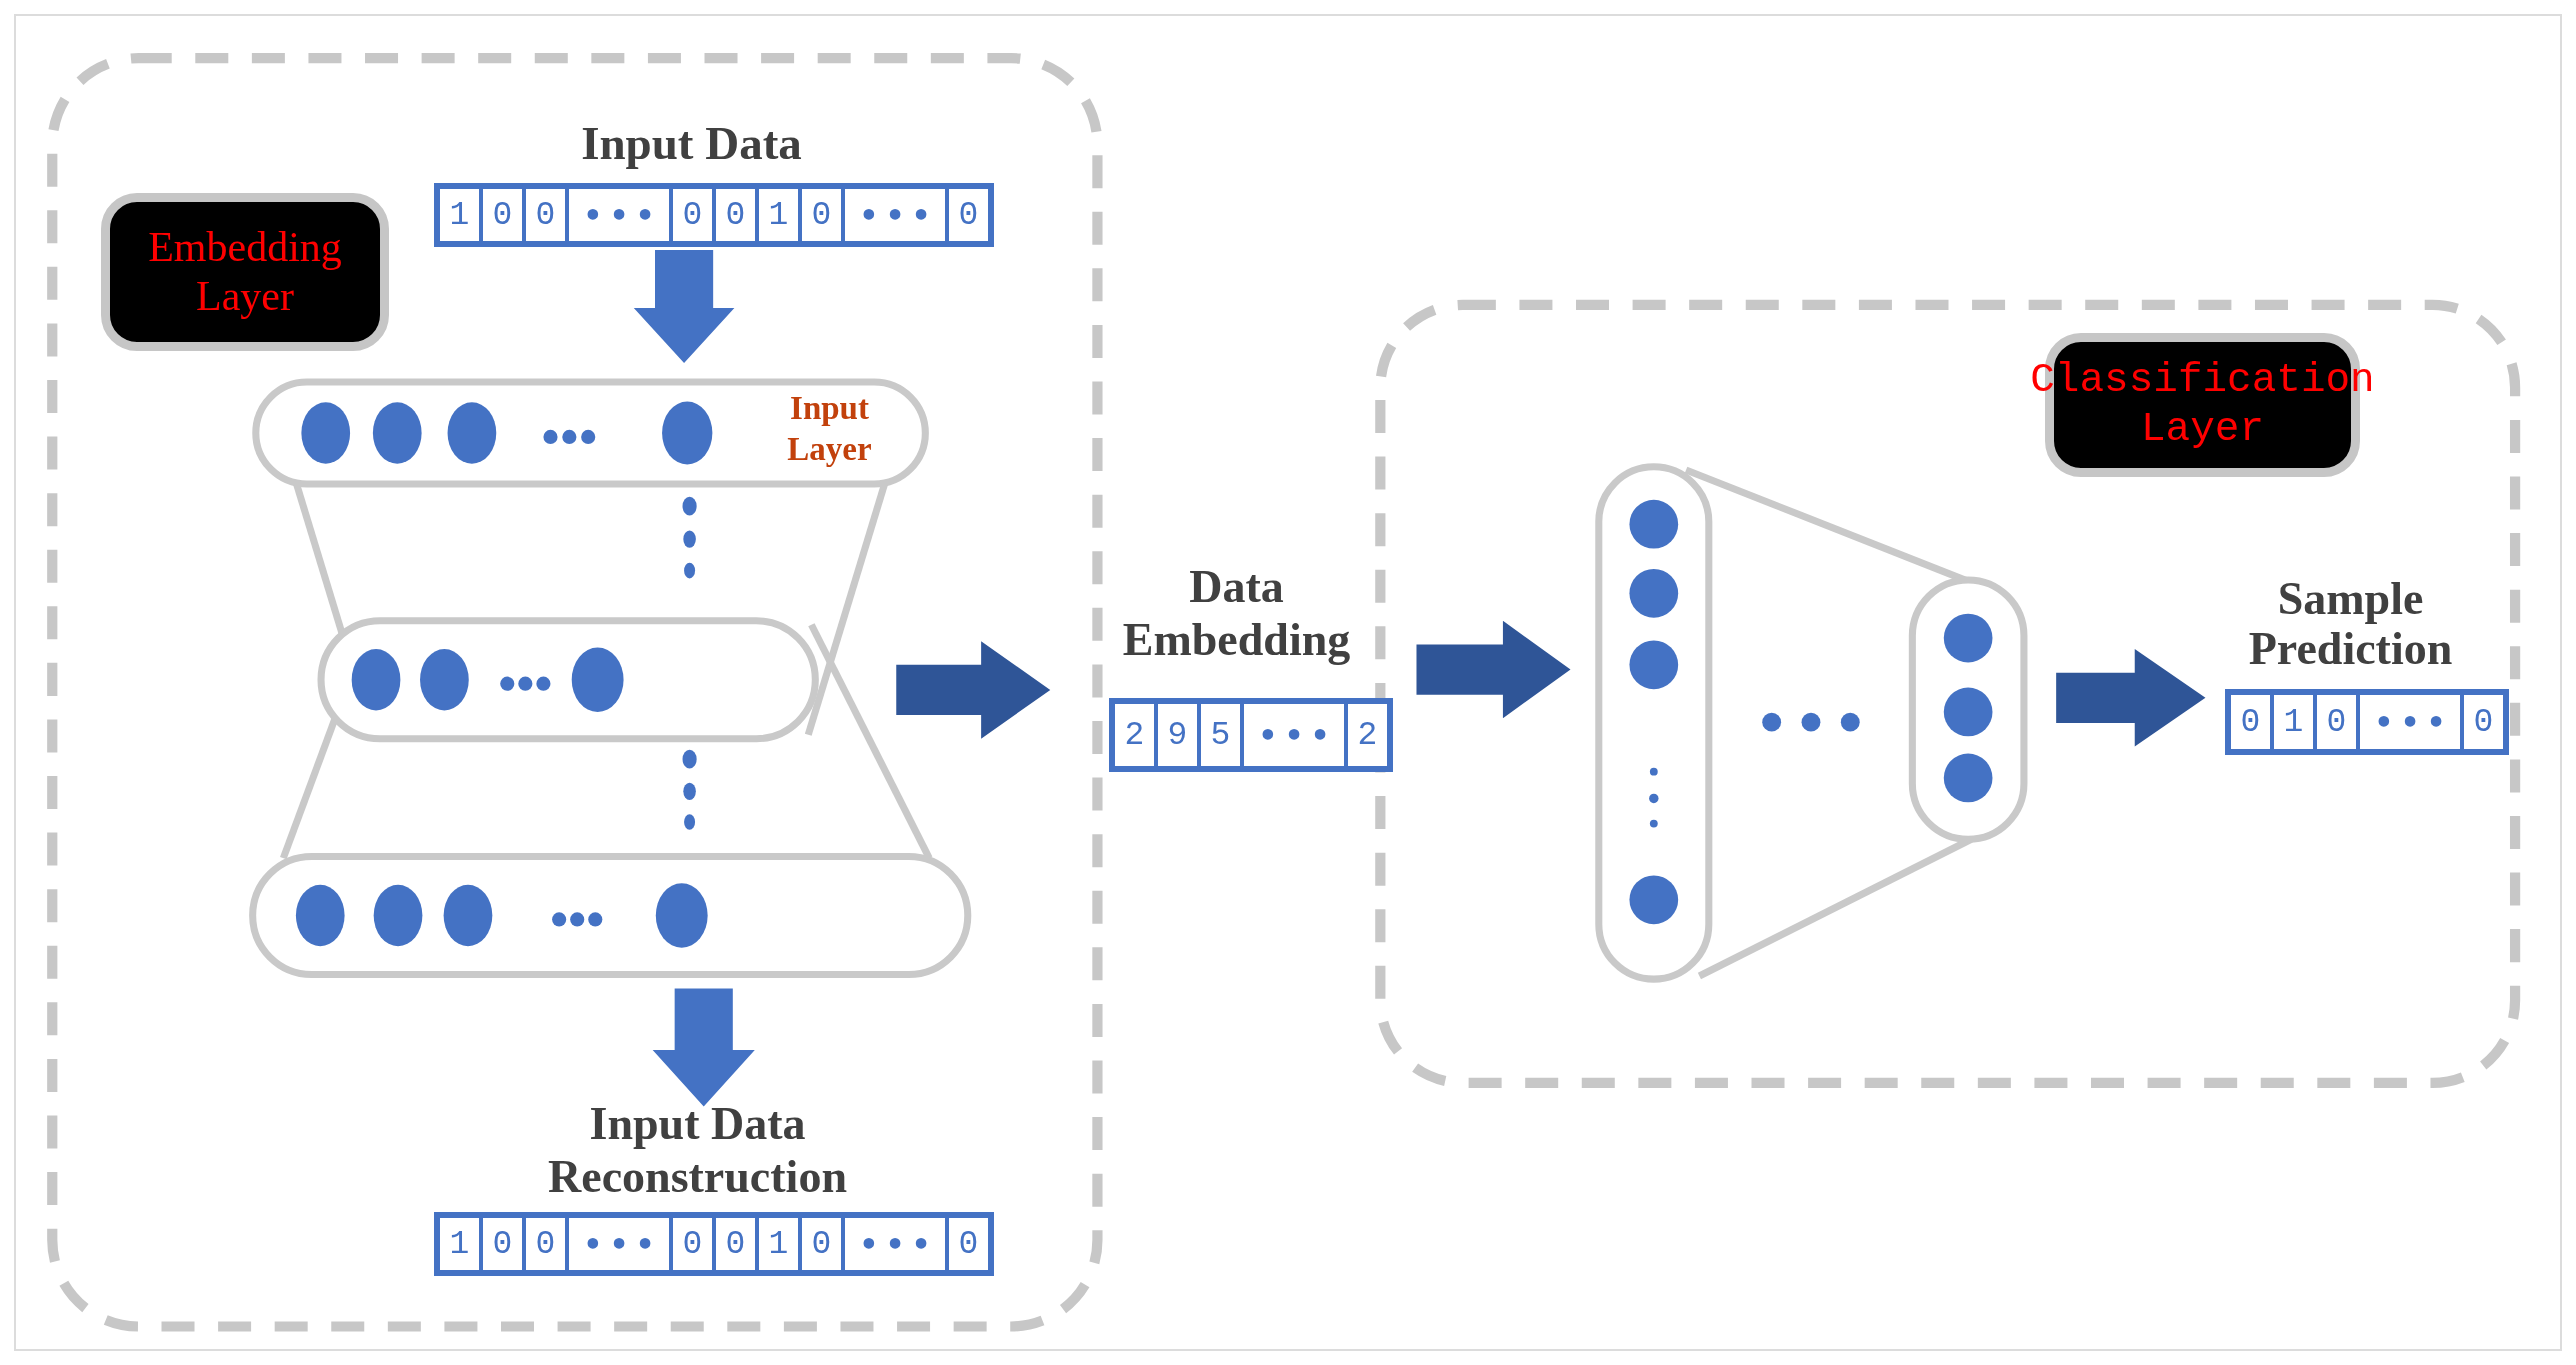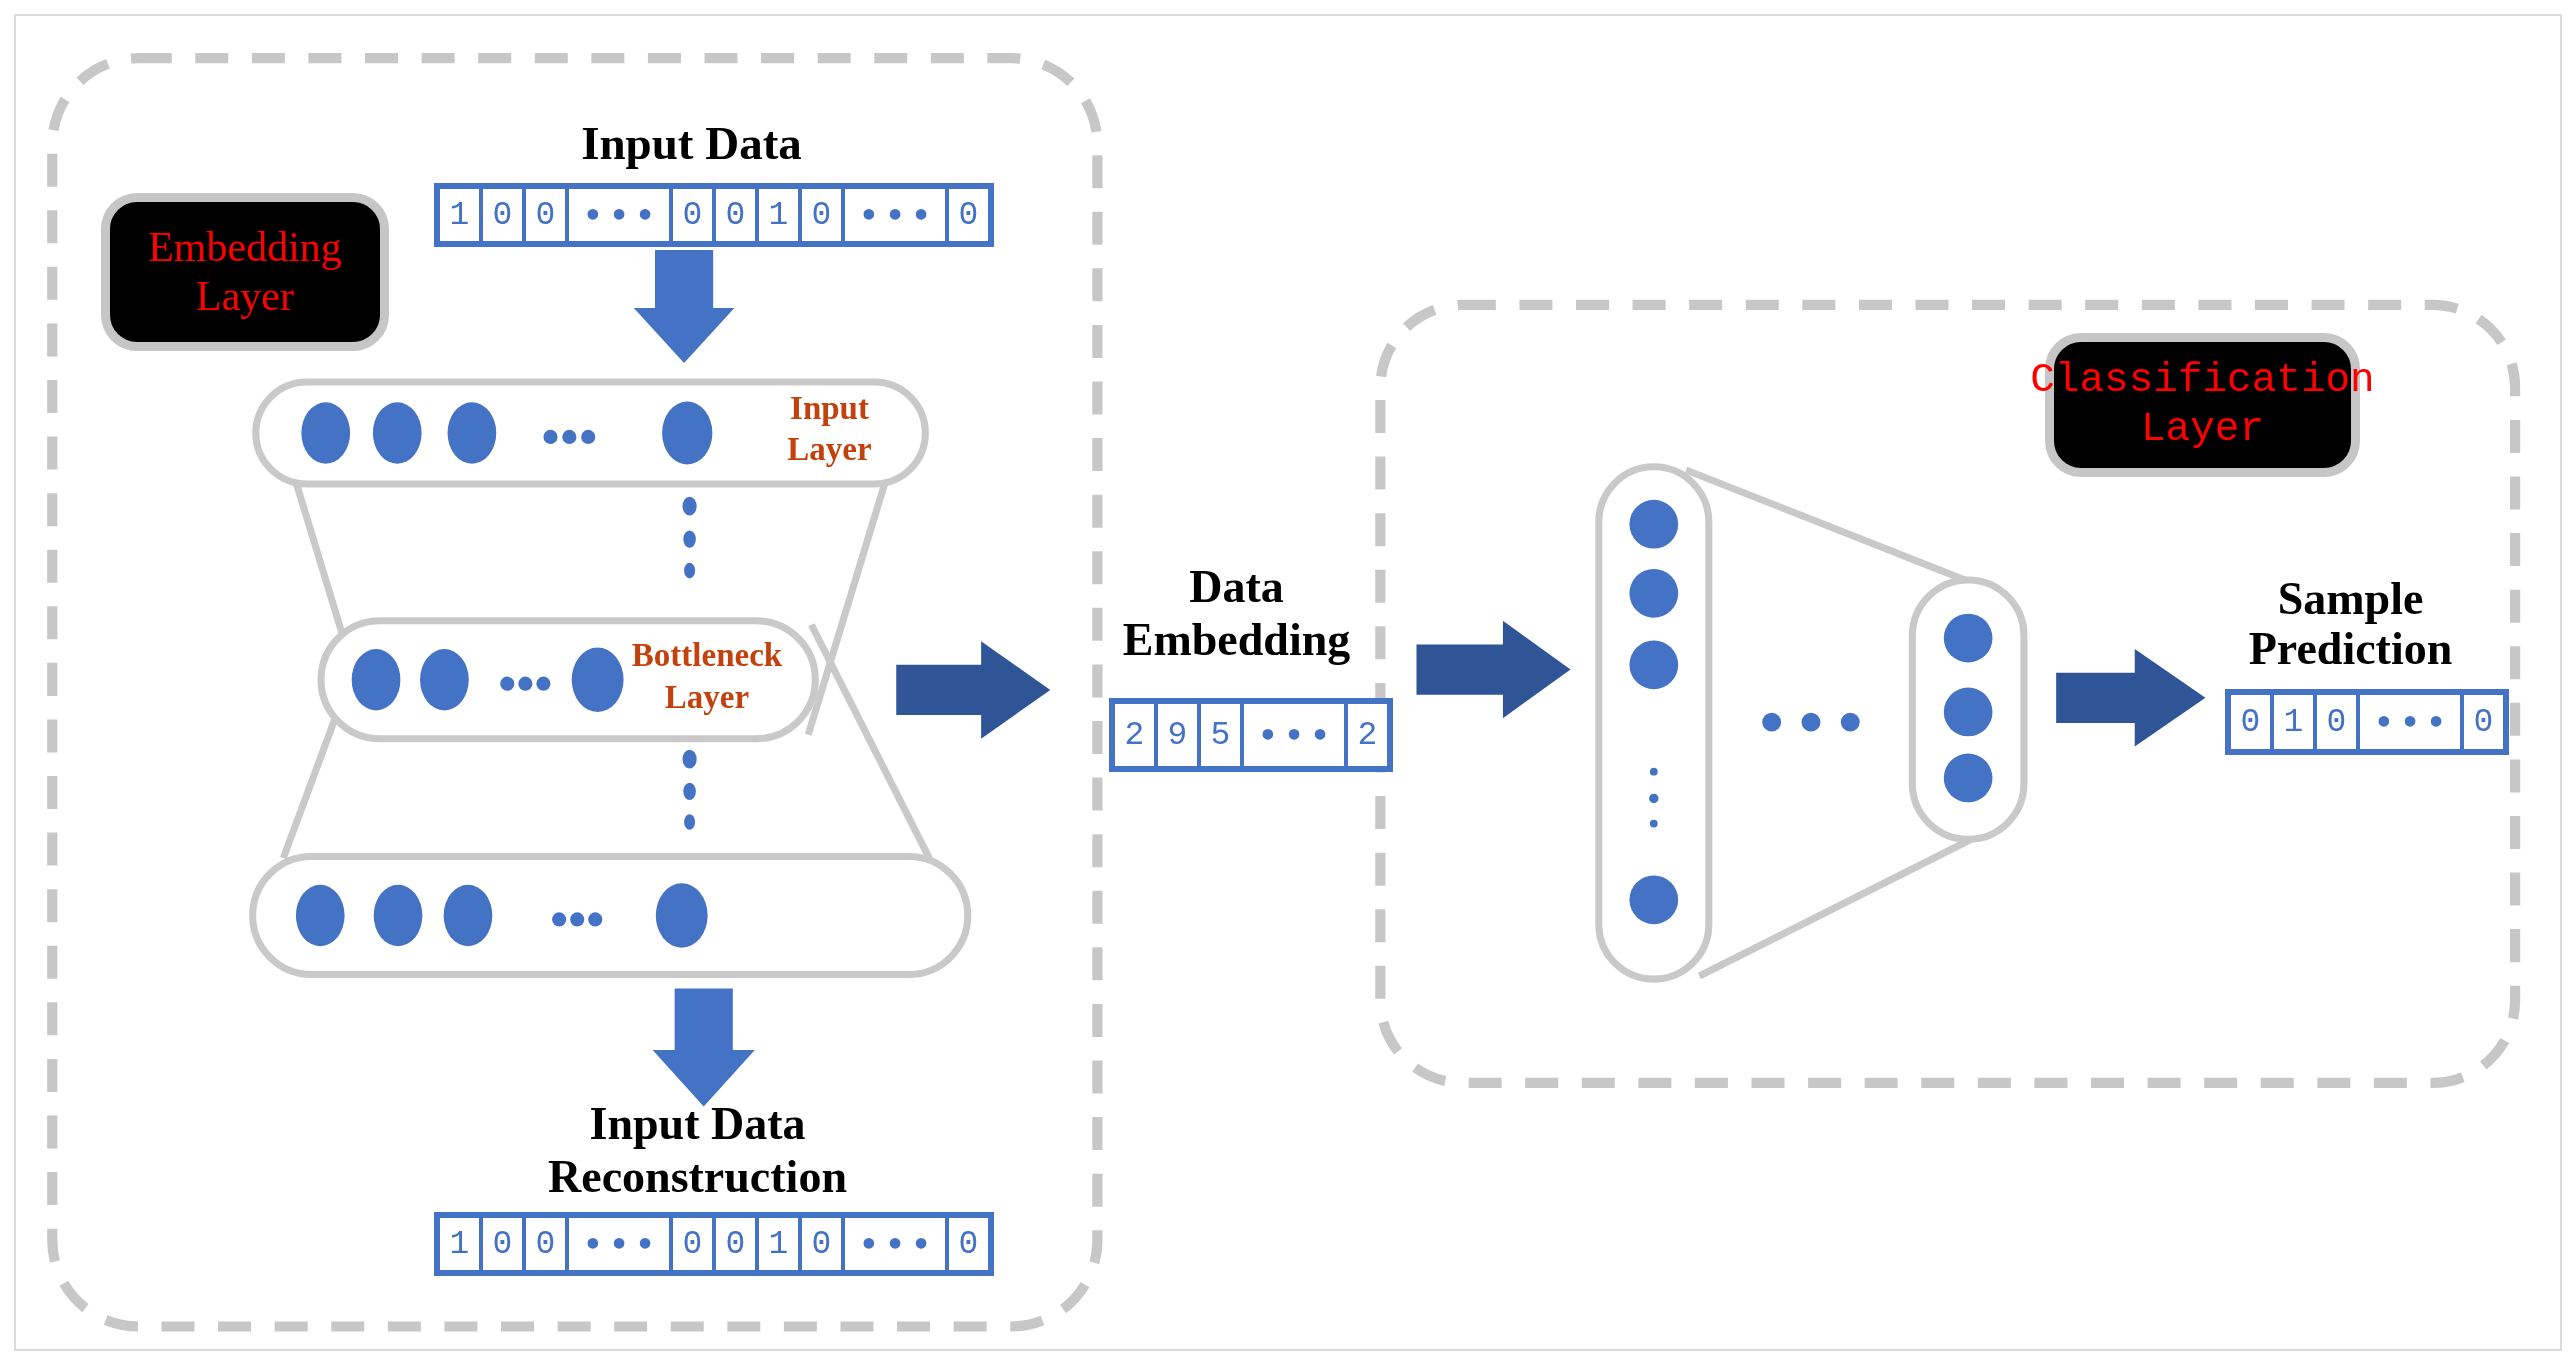--- a/index.html
+++ b/index.html
@@ -1,21 +1,21 @@
 <!DOCTYPE html>
 <html style="font-size:12.6px"><head>
 <meta charset="utf-8">
 <style>
   html,body{margin:0;padding:0;background:#ffffff;}
   #canvas{position:relative;width:2576px;height:1365px;background:#ffffff;overflow:hidden;
           font-family:"Liberation Serif",serif;}
   #frame{position:absolute;left:14px;top:14px;right:14px;bottom:14px;border:2.4px solid #dcdcdc;}
   #lineart{position:absolute;left:0;top:0;}
   .abs{position:absolute;}
-  .title{color:#000000;font-weight:bold;text-align:center;}
+  .title{color:#404040;font-weight:bold;text-align:center;}
   .layerlabel{color:#c2410c;font-weight:bold;text-align:center;font-size:33px;line-height:41px;}
   .redbox{background:#000000;border:9.4px solid #c6c6c6;border-radius:36px;
           display:flex;align-items:center;justify-content:center;text-align:center;
           color:#FF0000;font-size:42px;line-height:49px;}
   .dataarray{display:flex;align-items:stretch;background:#ffffff;border:6.3px solid #4472C4;}
   .dataarray .cell{width:39px;display:flex;align-items:center;justify-content:center;
           border-right:4.7px solid #4472C4;color:#4472C4;
           font-family:"Liberation Mono",monospace;font-size:33px;}
   .dataarray .cell:last-child{border-right:none;}
   .dataarray .cell.dots{width:93px;font-family:"DejaVu Sans",sans-serif;
@@ -133,21 +133,20 @@
 
   <div class="abs title" style="left:440px;top:116px;width:503px;font-size:47px;line-height:55px;">Input Data</div>
 
   <div class="abs title" style="left:446px;top:1097px;width:503px;font-size:46px;line-height:53px;">Input Data Reconstruction</div>
 
   <div class="abs title" style="left:2209px;top:574px;width:283px;font-size:46px;line-height:50px;">Sample Prediction</div>
 
   <div class="abs title" style="left:1099px;top:560px;width:275px;font-size:46px;line-height:53px;">Data Embedding</div>
 
   <div class="abs layerlabel" style="left:755px;top:388px;width:149px;">Input Layer</div>
-  <div class="abs layerlabel" style="left:601px;top:634px;width:212px;line-height:42px;">Bottleneck Layer</div>
 
   <div class="abs dataarray" style="left:434px;top:183px;height:52px;">
       <span class="cell">1</span>
       <span class="cell">0</span>
       <span class="cell">0</span>
       <span class="cell dots">•••</span>
       <span class="cell">0</span>
       <span class="cell">0</span>
       <span class="cell">1</span>
       <span class="cell">0</span>

